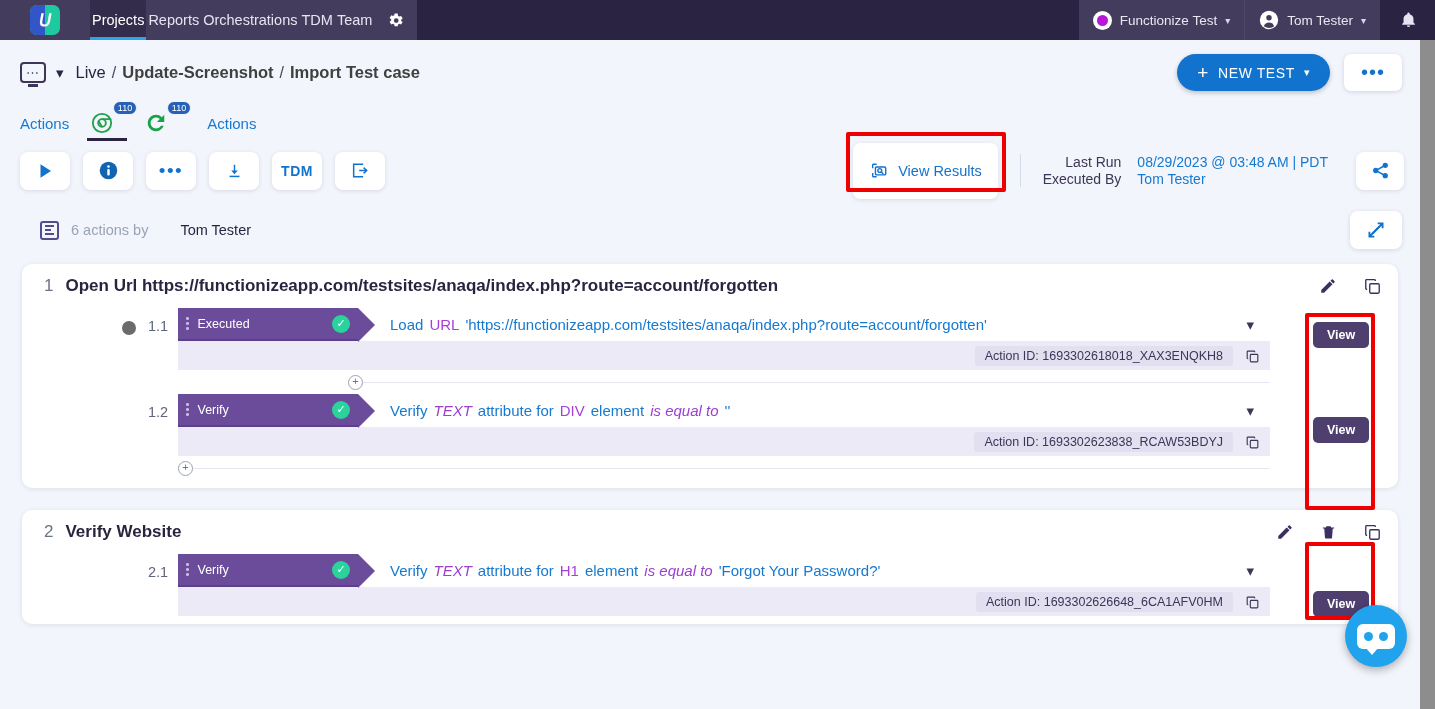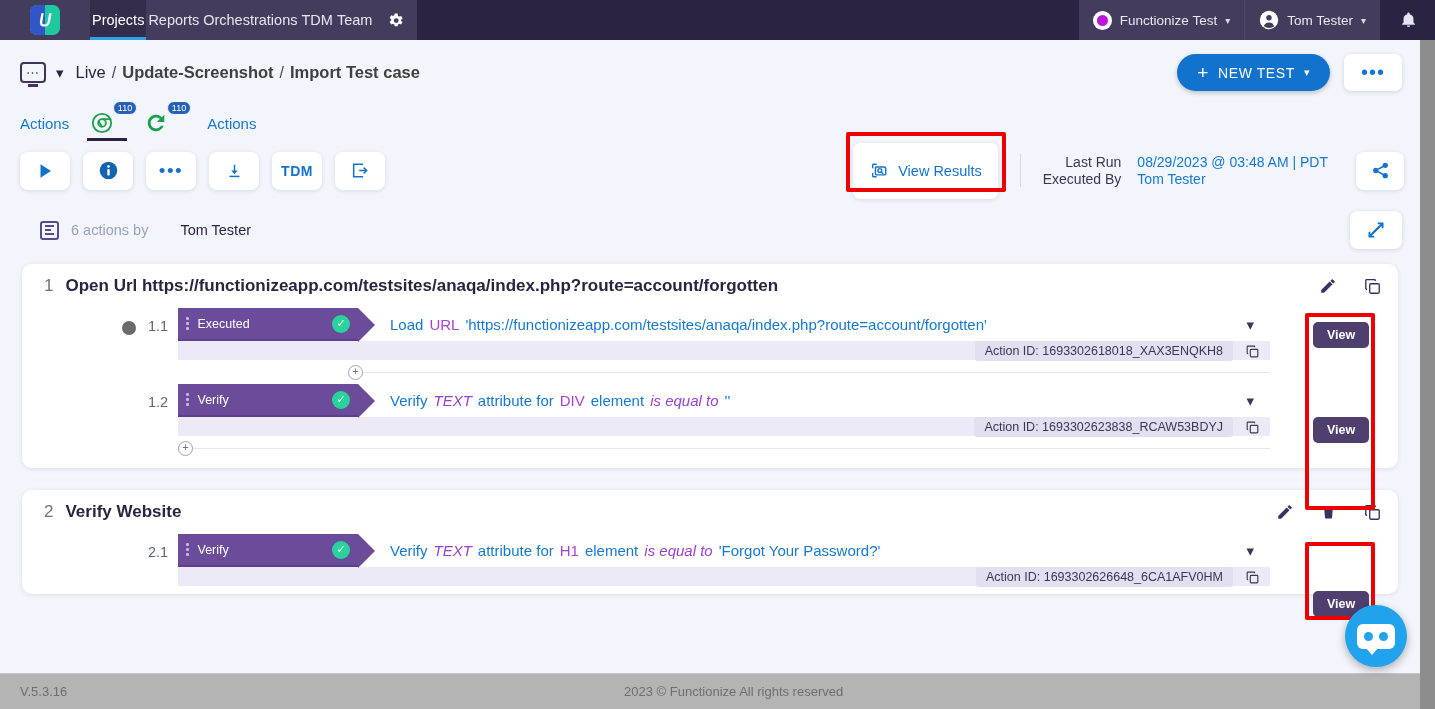--- a/index.html
+++ b/index.html
@@ -249,21 +249,21 @@
     flex: 1; display: flex; align-items: center; gap: 6px;
     padding-left: 32px; font-size: 15px; color: #1679d0; min-width: 0;
     white-space: nowrap; overflow: hidden;
   }
   .kw-purple { color: #9a3fd0; font-style: italic; }
   .kw-violet { color: #a83fd6; }
   .kw-lit { color: #1679d0; }
   .chev-down { margin-left: auto; padding: 0 16px; color: #3c3556; font-size: 15px; cursor: pointer; }
 
   .step-meta {
-    background: #eceaf6; height: 18px;
+    background: #eceaf6; height: 28px;
     display: flex; align-items: center; justify-content: flex-end;
     padding-right: 10px; gap: 12px;
   }
   .aid {
     background: #e2dff0; color: #3c3556; font-size: 12.5px;
     padding: 3px 10px; border-radius: 3px;
   }
   .plusrow { height: 24px; display: flex; align-items: center; padding-left: 170px; }
   .plus-circ {
     width: 15px; height: 15px; border-radius: 50%; border: 1.5px solid #9aa3b5;
@@ -687,18 +687,14 @@
 
   <div class="rightstrip"></div>
 
   <div class="chatbot">
     <div class="bot-face">
         <i></i>
         <i></i>
       </div>
   </div>
 
-  <div class="footer">
-    <span class="ver">V.5.3.16</span>
-    <span class="copy">2023 © Functionize All rights reserved</span>
-  </div>
 
 </div>
 
 </body></html>

